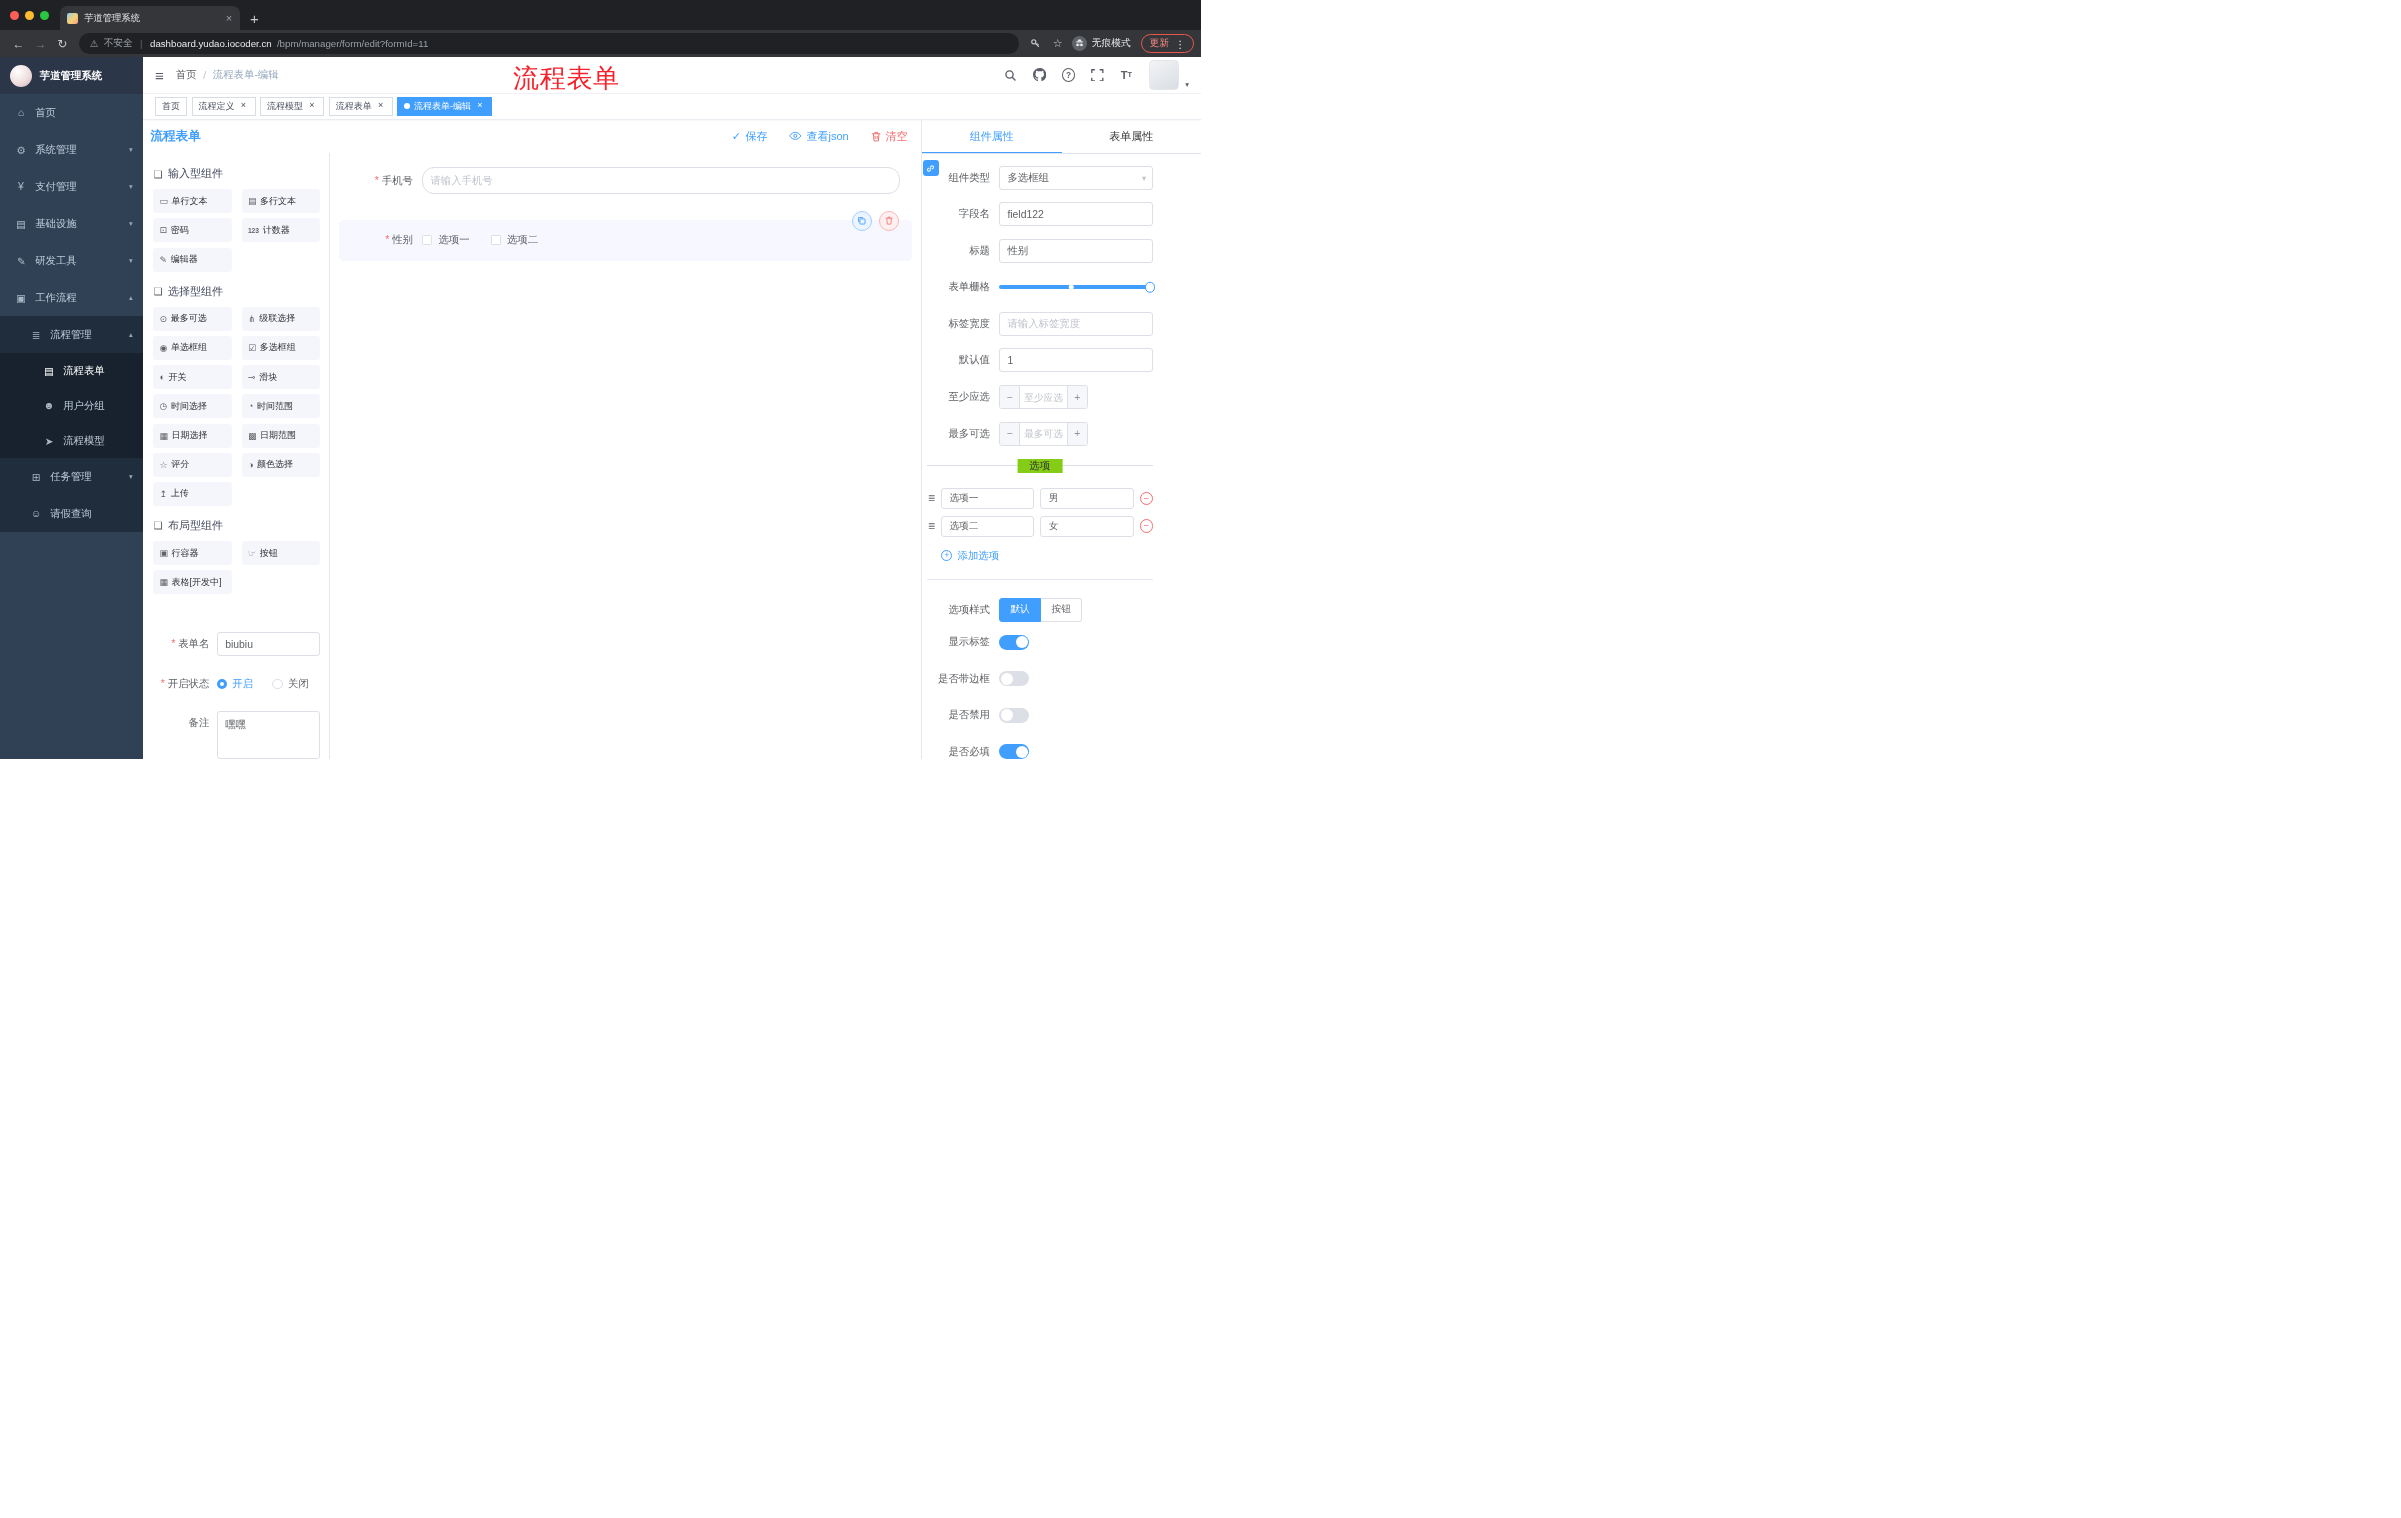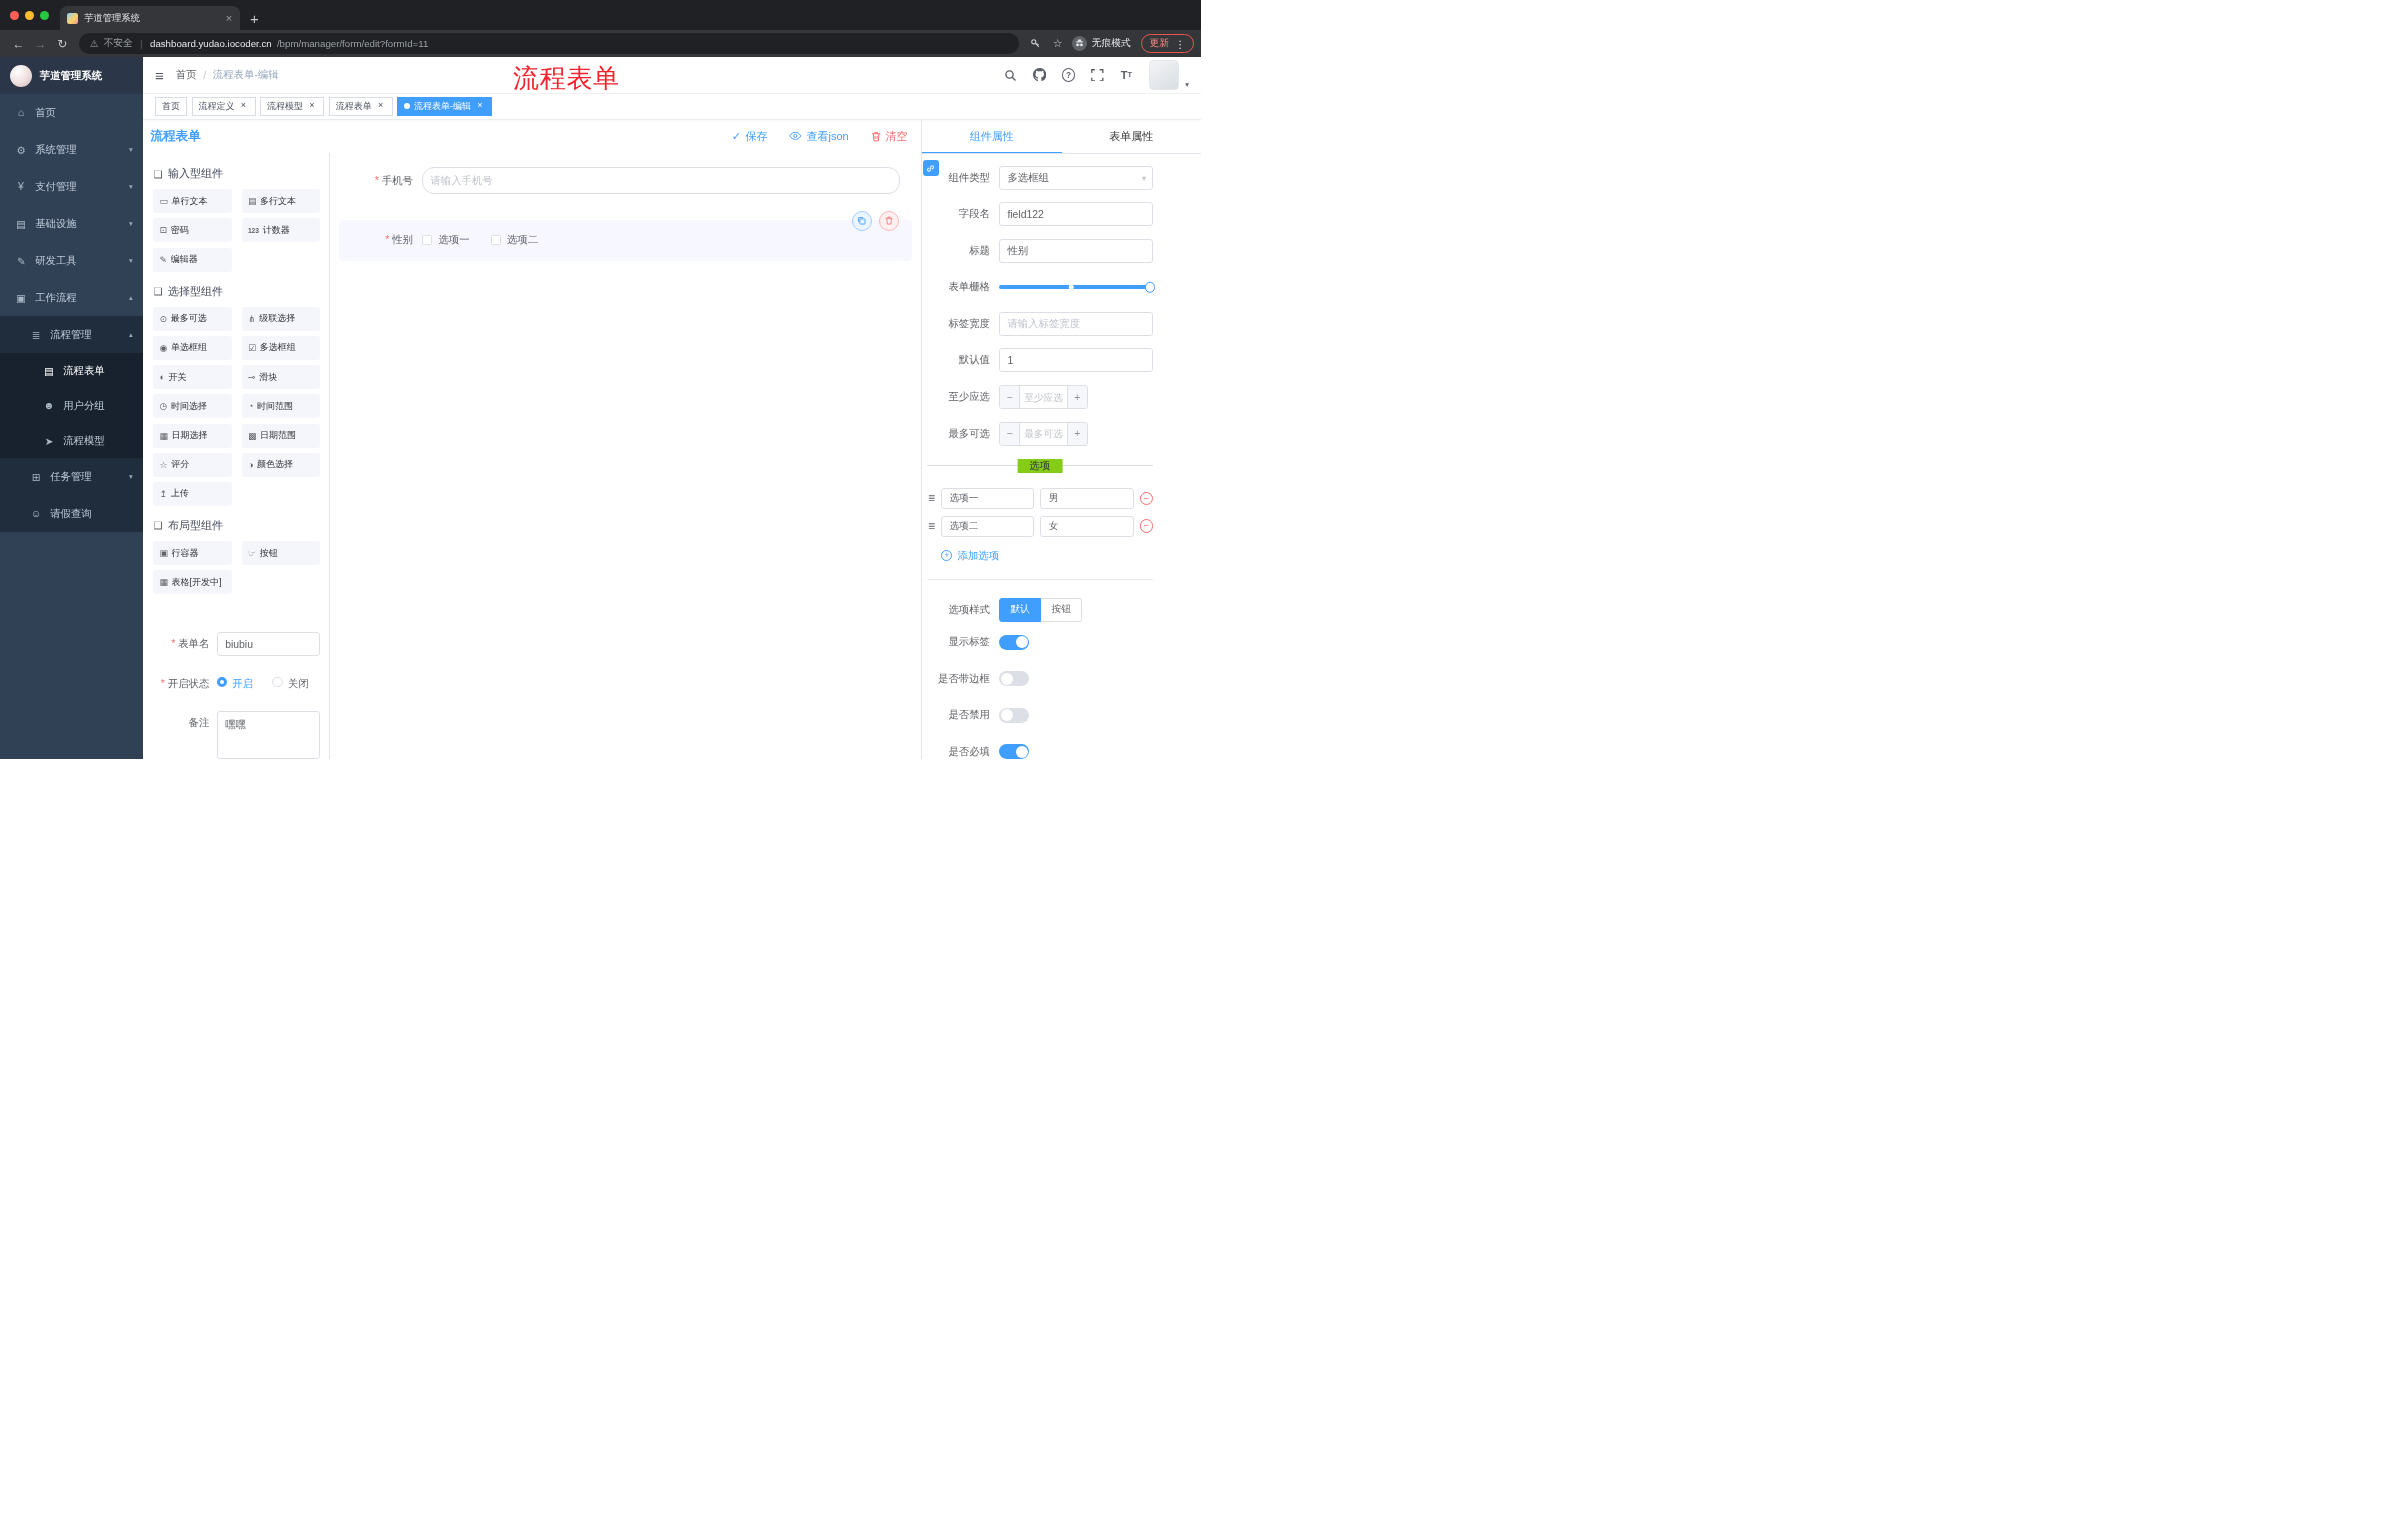--- a/index.html
+++ b/index.html
@@ -84,21 +84,21 @@
   
   .left-form{margin-top:38px;}
   .lf-row{display:flex;margin-bottom:15.6px;}
   .lf-label{width:56px;flex-shrink:0;text-align:right;padding-right:7.4px;font-size:10.4px;color:#606266;line-height:24px;white-space:nowrap;}
   .req::before{content:"*";color:#f56c6c;margin-right:3px;}
   .el-input{height:24px;box-sizing:border-box;border:0.7px solid #dcdfe6;border-radius:3px;padding:0 7.4px;font-size:10.4px;color:#606266;background:#fff;width:100%;outline:none;font-family:inherit;}
   .el-input::placeholder{color:#c0c4cc;}
   textarea.el-input{height:48px;padding-top:5.2px;resize:none;}
   .lf-control{flex:1;min-width:0;}
   .radio-group{display:flex;gap:19.3px;align-items:center;height:24px;}
-  .radio{display:flex;align-items:flex-start;gap:5.2px;font-size:10.4px;color:#606266;cursor:pointer;}
+  .radio{display:flex;align-items:center;gap:5.2px;font-size:10.4px;color:#606266;cursor:pointer;}
   .radio-dot{width:10.4px;height:10.4px;box-sizing:border-box;border:0.7px solid #dcdfe6;border-radius:50%;background:#fff;}
   .radio.checked .radio-dot{border:3px solid #409eff;}
   .radio.checked .radio-lbl{color:#409eff;}
   
   .canvas{flex:1;min-width:0;padding:10.4px 9px;overflow:hidden;}
   .form-row{display:flex;align-items:center;padding:4.5px 10.4px 4.5px 0;}
   .fr-label{width:74px;flex-shrink:0;text-align:right;padding-right:9px;font-size:10.4px;color:#606266;white-space:nowrap;}
   .phone-input{flex:1;height:27px;margin-right:1.5px;border-radius:12px;}
   .canvas-item{position:relative;margin-top:21px;background:#f6f7ff;border-radius:4.5px;padding:13.4px 10.4px 13.4px 0;display:flex;align-items:center;}
   .item-actions{position:absolute;top:-9px;right:13.4px;display:flex;gap:6.7px;}

